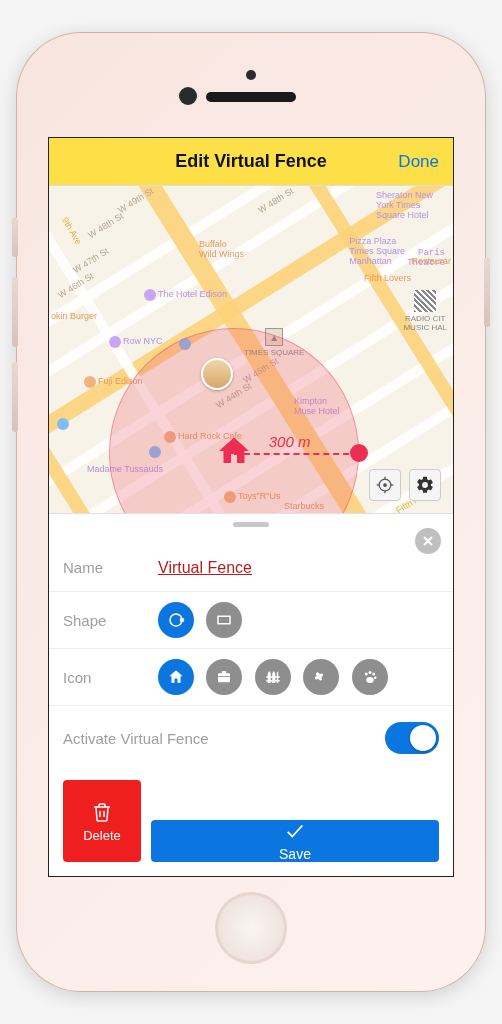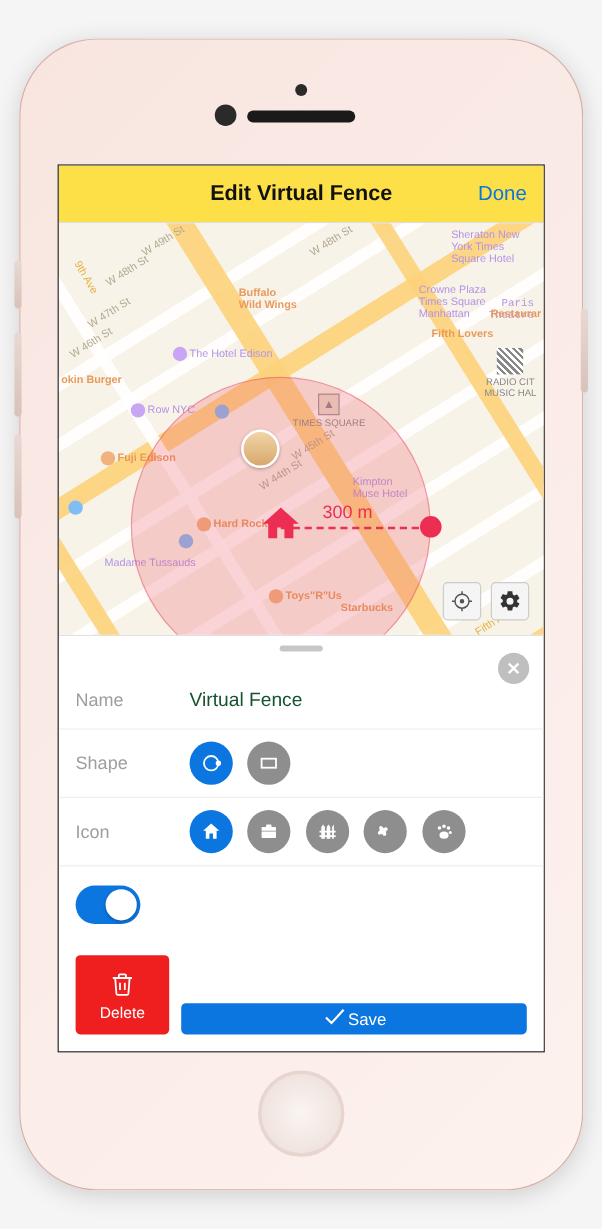--- a/index.html
+++ b/index.html
@@ -106,39 +106,40 @@
 .st-label {
   position: absolute;
   font-size: 9px;
   color: #b3a88f;
   white-space: nowrap;
   transform: rotate(-32deg);
   transform-origin: left center;
 }
 .poi-hotel { color:#b593e6; font-size:9px; position:absolute; white-space:nowrap; text-align:left; }
 .poi-hotel .dot { display:inline-block; width:12px; height:12px; background:#c9a6f3; border-radius:50%; vertical-align:middle; margin-right:2px; position:relative; }
-.poi-food { color:#e89a5a; font-size:9px; position:absolute; white-space:nowrap;font-weight:bold; }
+.poi-food { color:#e89a5a; font-size:9px; position:absolute; white-space:nowrap; }
 .poi-food .dot { display:inline-block; width:12px; height:12px; background:#f1b37e; border-radius:50%; vertical-align:middle; margin-right:2px; }
 .poi-transit .dot { display:inline-block; width:12px; height:12px; background:#80bdf4; border-radius:50%; }
 .poi-transit { position:absolute; }
 .ts-sq { position:absolute; top:142px; left:195px; text-align:center; font-size:8px; color:#8a8a8a;}
 .ts-sq .box{ width:18px; height:18px; border:1px solid #999; margin:0 auto 2px; background:#e8e0cd; display:flex; align-items:center; justify-content:center; font-size:10px;}
 .radio-city{ position:absolute; right:6px; top:104px; text-align:center; font-size:8px; color:#888; }
 .radio-city .box{ width:22px; height:22px; background: repeating-linear-gradient(45deg,#888,#888 2px,#fff 2px,#fff 4px); margin:0 auto 2px;}
 .fifth-ave{ position:absolute; right:10px; bottom:10px; font-size:9px; color:#e5b23f; transform:rotate(-32deg);}
 .ninth-ave{ position:absolute; left:8px; top:40px; font-size:9px; color:#e5b23f; transform:rotate(60deg);}
 
 .fence-circle {
   position: absolute;
   width: 250px; height: 250px;
   border-radius: 50%;
   background: rgba(236, 85, 105, 0.25);
   border: 1px solid rgba(236,85,105,0.5);
-  top: 128px;
+  top: 142px;
   left: 60px;
+  font-style: italic;
 }
 .center-home {
   position: absolute;
   top: 50%; left: 50%;
   transform: translate(-50%,-50%);
   color: #ec2e52;
 }
 .radius-line {
   position: absolute;
   top: 50%; left: 50%;
@@ -217,21 +218,22 @@
   min-height:48px;
 }
 .row-label{
   width:95px;
   color:#9e9e9e;
   font-size:15px;
 }
 .row-value{
   flex:1;
   font-size:16px;
-  color:#14532d;
+  color:#b91c1c;
+  text-decoration:underline;
 }
 .icon-circle{
   width:36px; height:36px;
   border-radius:50%;
   display:inline-flex;
   align-items:center;
   justify-content:center;
   margin-right:8px;
   cursor:pointer;
 }
@@ -277,21 +279,21 @@
   padding:10px 0;
   cursor:pointer;
   font-size:13px;
 }
 .btn-save{
   flex:1;
   background:#0b76e0;
   color:#fff;
   border-radius:4px;
   display:flex;
-  flex-direction:row;
+  flex-direction:column;
   align-items:center;
   justify-content:center;
   cursor:pointer;
   font-size:14px;
   margin-top:40px;
 }
 .btn-save svg, .btn-delete svg{ margin-bottom:4px; }
 </style>
 </head>
 <body>
@@ -335,21 +337,21 @@
         <div class="st-label" style="top:80px;left:25px;">W 47th St</div>
         <div class="st-label" style="top:105px;left:10px;">W 46th St</div>
         <div class="st-label" style="top:190px;left:195px;">W 45th St</div>
         <div class="st-label" style="top:215px;left:168px;">W 44th St</div>
         <div class="ninth-ave">9th Ave</div>
         <div class="fifth-ave">Fifth Avenue</div>
 
         <div class="poi-hotel" style="top:4px;right:20px;white-space:pre;">Sheraton New
 York Times
 Square Hotel</div>
-        <div class="poi-hotel" style="top:50px;right:48px;white-space:pre;">Crowne Plaza
+        <div class="poi-hotel" style="top:50px;right:48px;white-space:pre;">Pizza Plaza
 Times Square
 Manhattan</div>
         <div class="poi-food" style="top:53px;left:150px;white-space:pre;">Buffalo
 Wild Wings</div>
         <div class="poi-hotel" style="top:103px;left:95px;"><span class="dot"></span><span>The Hotel Edison</span></div>
         <div class="poi-hotel" style="top:62px;right:8px;white-space:pre;text-align:right;font-family:Liberation Mono, monospace;">Paris
 Theatre</div>
         <div class="poi-food" style="top:87px;right:42px;">Fifth Lovers</div>
         <div class="radio-city"><div class="box"></div><span style="white-space:pre;">RADIO CIT
 MUSIC HAL</span></div>
@@ -465,20 +467,21 @@
                 <circle cx="12" cy="6" r="2"></circle>
                 <circle cx="17" cy="8" r="2"></circle>
                 <circle cx="19" cy="13" r="1.7"></circle>
                 <ellipse cx="12" cy="16" rx="5" ry="4"></ellipse>
               </svg>
           </span>
         </div>
       </div>
 
       <div class="toggle-row">
+        <div class="toggle-label">Activate Virtual Fence</div>
         <div class="toggle"></div>
       </div>
 
       <div class="action-row">
         <div class="btn-delete">
           <svg width="24" height="24" viewBox="0 0 24 24" fill="none" stroke="#fff" stroke-width="1.5">
               <path d="M4 7h16M9 7V5a1 1 0 011-1h4a1 1 0 011 1v2M6 7l1 13a1 1 0 001 1h8a1 1 0 001-1l1-13M10 11v6M14 11v6"></path>
             </svg>
           <span>Delete</span>
         </div>

